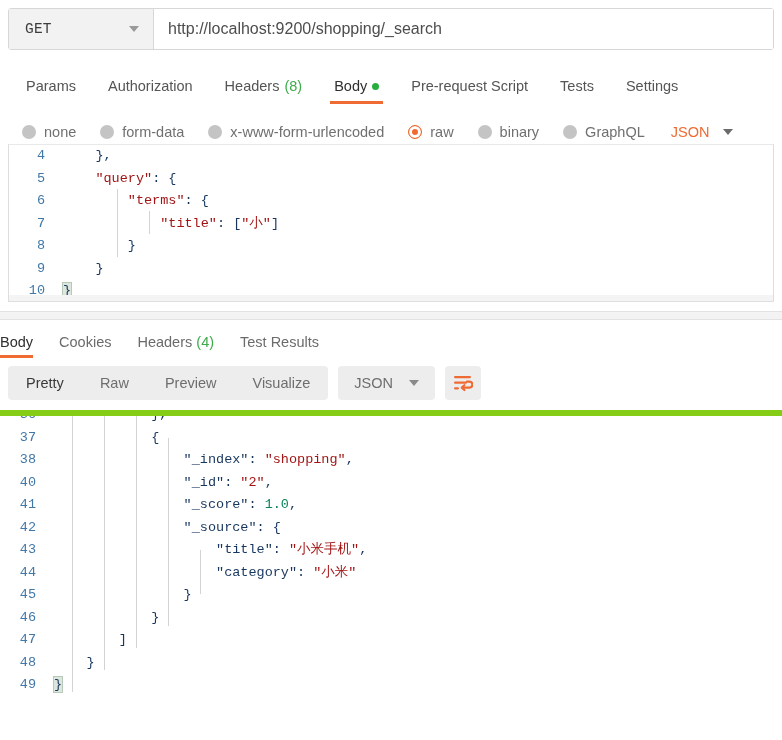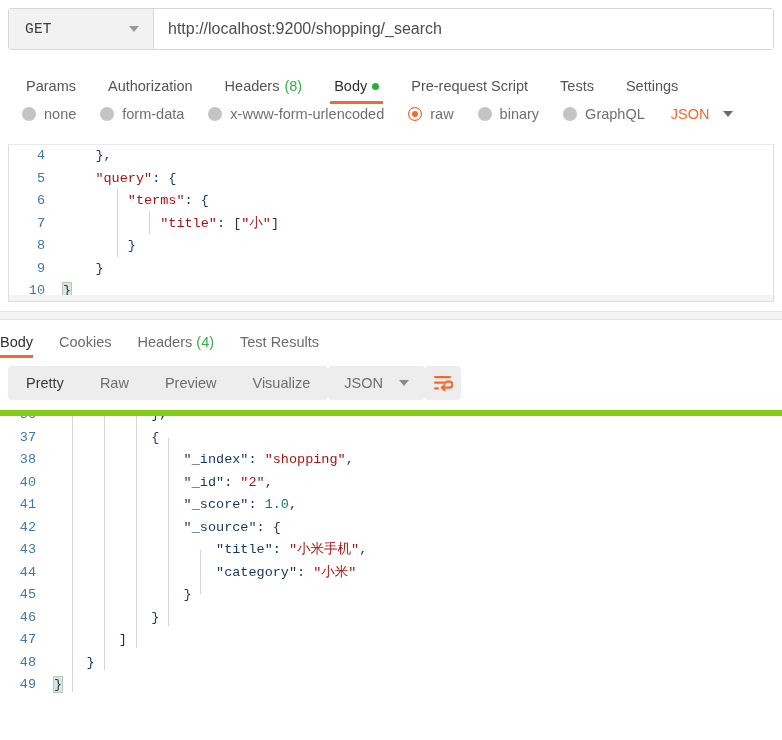--- a/index.html
+++ b/index.html
@@ -96,21 +96,21 @@
   .green-dot {
     width: 7px; height: 7px;
     border-radius: 50%;
     background: #27ae3f;
     display: inline-block;
   }
 
   
   .body-type-row {
     display: flex;
-    align-items: flex-start;
+    align-items: flex-end;
     height: 34px;
     padding: 0 22px;
     box-sizing: border-box;
     margin-top: 2px;
   }
   .radio-opt {
     display: flex;
     align-items: center;
     gap: 8px;
     margin-right: 24px;
@@ -237,20 +237,21 @@
     position: absolute;
     left: 0; right: 14px; bottom: 0;
     height: 3px;
     background: #ef6b33;
   }
 
   
   .res-toolbar {
     display: flex;
     align-items: center;
+    gap: 10px;
     padding: 8px 0 10px 8px;
   }
   .seg-group {
     display: flex;
     background: #ededed;
     border-radius: 4px;
     height: 34px;
     align-items: stretch;
   }
   .seg-btn {

